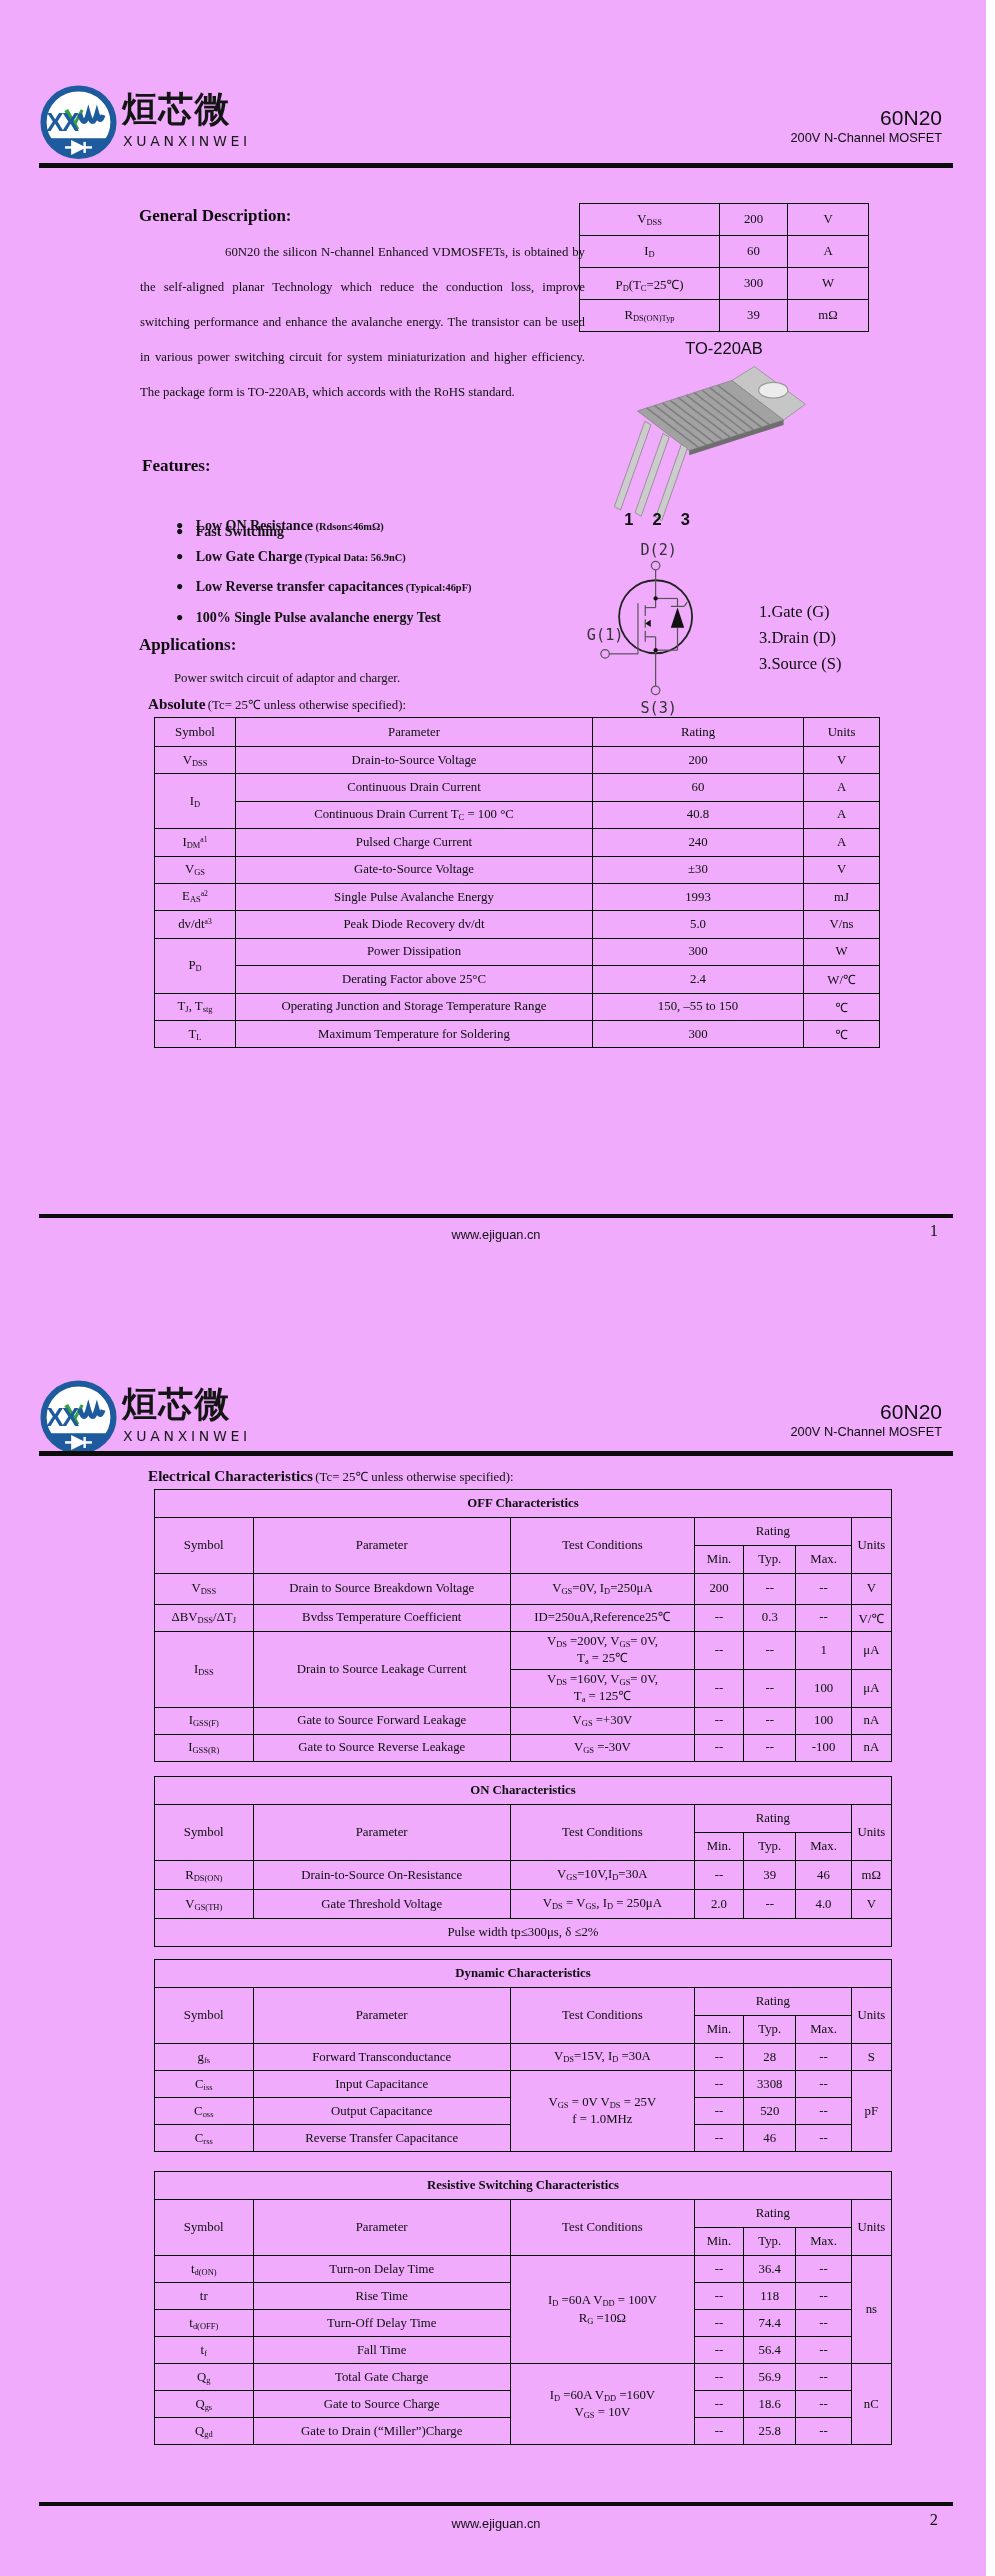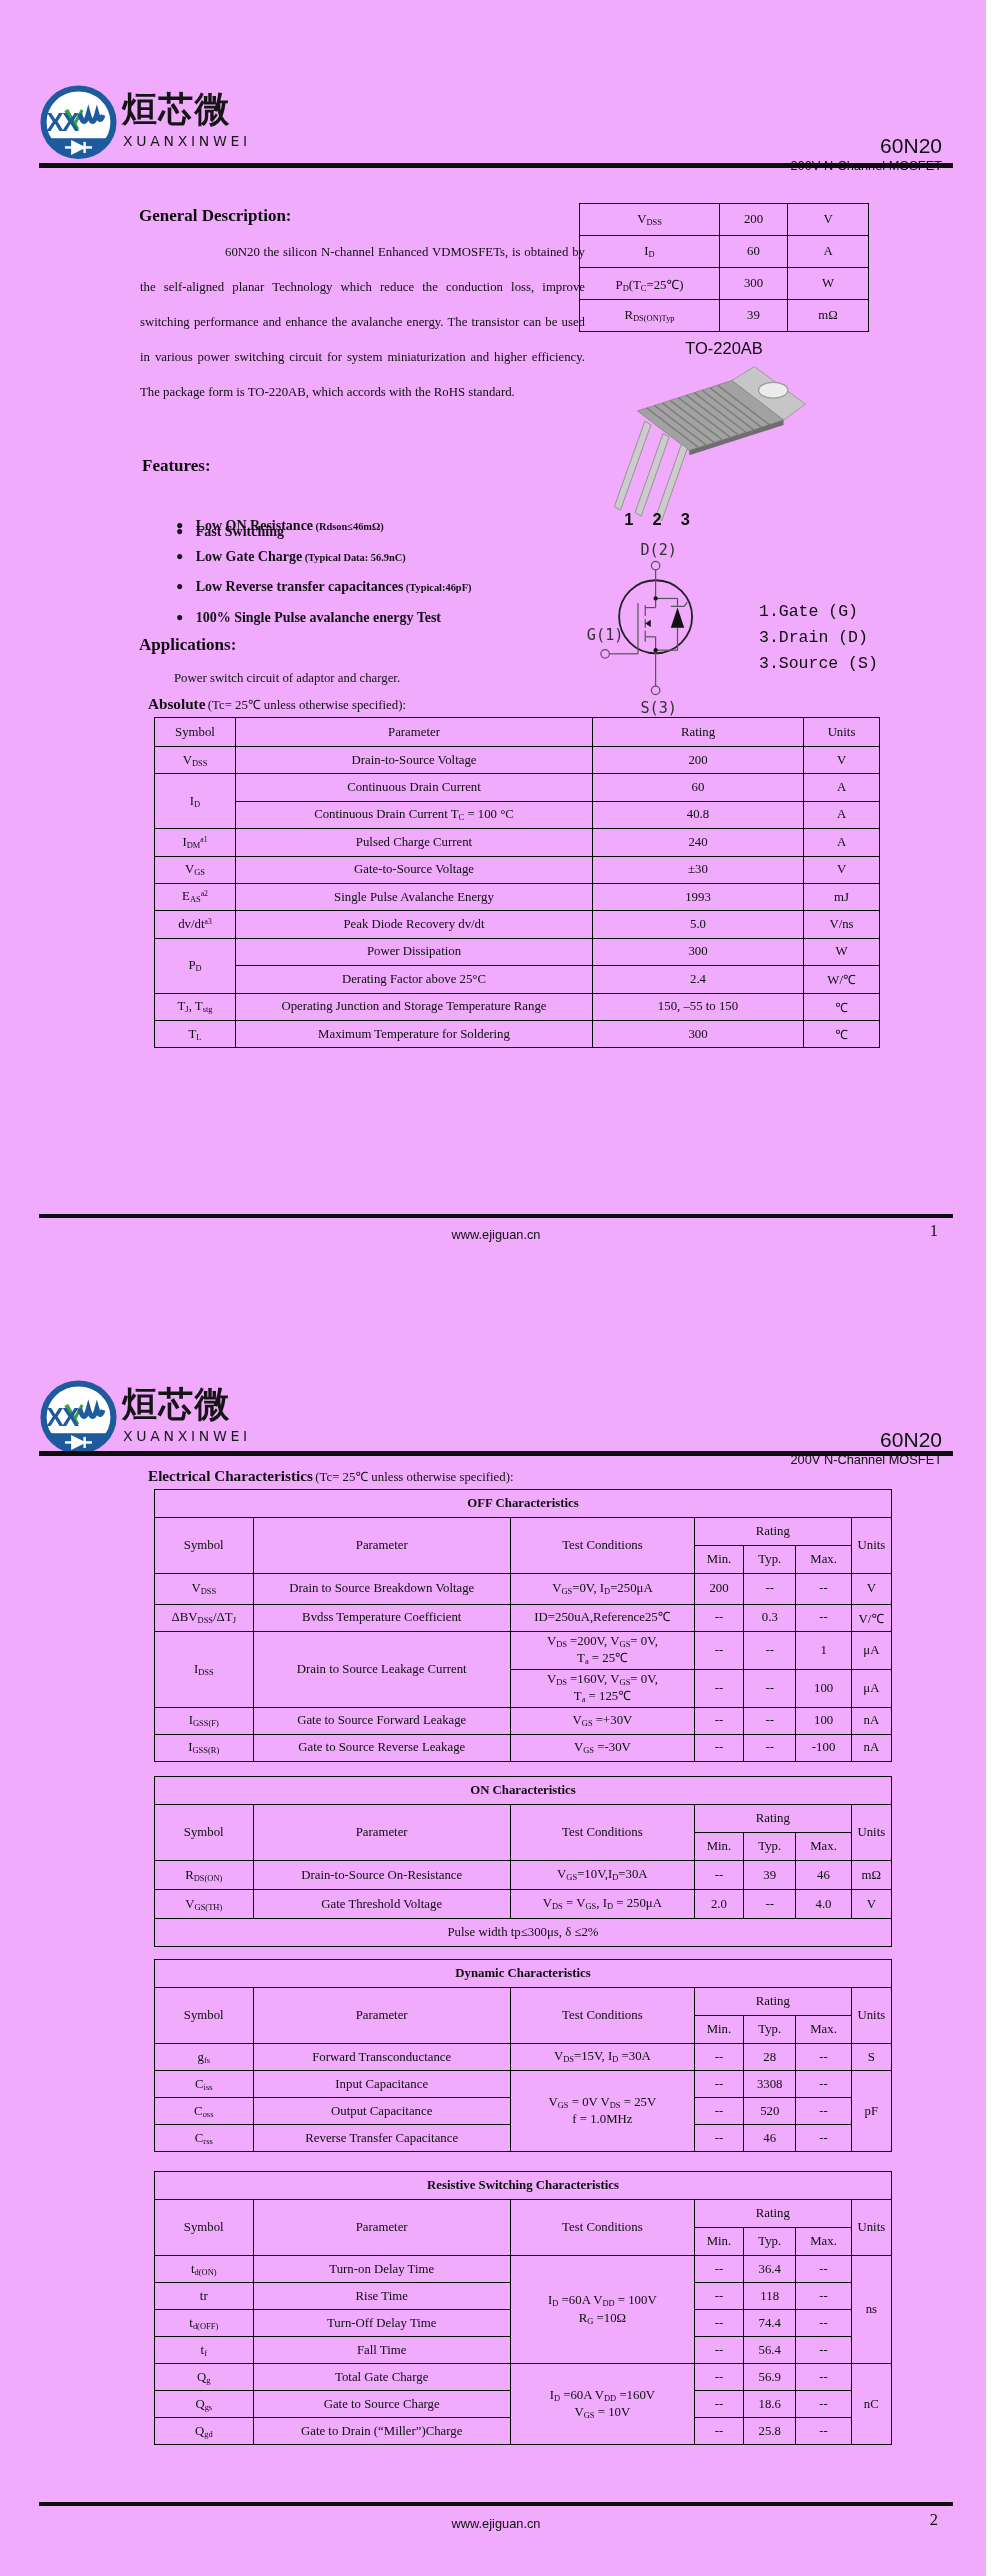--- a/index.html
+++ b/index.html
@@ -12,21 +12,21 @@
 
   
   .hdr-rule{position:absolute;left:39px;width:914px;height:4.9px;background:#0c0c0c;}
   .logo-wrap{position:absolute;left:38px;top:83px;width:207px;height:81px;}
   .logo-svg{position:absolute;left:0;top:0;}
   .brand-cn{position:absolute;left:84px;top:8.5px;font-family:"DejaVu Sans",sans-serif;
             font-weight:bold;font-size:35px;letter-spacing:1.2px;color:#141414;line-height:1;}
   .brand-en{position:absolute;left:85px;top:51px;font-family:"DejaVu Sans",sans-serif;
             font-size:14px;letter-spacing:3.7px;color:#1a1a1a;line-height:1;}
   .hdr-title{position:absolute;right:44px;top:107px;text-align:right;
-             font-family:"Liberation Sans",sans-serif;color:#0e0e0e;margin-top:28px;}
+             font-family:"Liberation Sans",sans-serif;color:#0e0e0e;}
   .hdr-prod{font-size:21px;line-height:22px;}
   .hdr-sub{font-size:12.8px;line-height:18.3px;}
 
   
   .h-big{font-weight:bold;font-size:17px;color:#0c0c0c;}
   .h-mix-b{font-weight:bold;font-size:15.2px;}
   .h-mix-r{font-size:12.8px;}
 
   
   .para{position:absolute;left:140px;top:235px;width:445px;font-size:12.8px;line-height:35px;
@@ -50,21 +50,21 @@
   .mini td{font-size:14.6px;}
   sub{font-size:66%;vertical-align:-18%;}
   sup{font-size:60%;vertical-align:48%;}
 
   
   .ft-rule{position:absolute;left:39px;width:914px;height:4.3px;background:#0c0c0c;}
   .ft-url{position:absolute;left:39px;width:914px;text-align:center;
           font-family:"Liberation Sans",sans-serif;font-size:12.8px;color:#101010;}
   .ft-num{position:absolute;right:48px;font-size:16.5px;color:#101010;}
 
-  .legend-line{font-family:Liberation Mono, monospace;font-size:16.5px;line-height:26px;
+  .legend-line{font-family:Liberation Serif, serif;font-size:16.5px;line-height:26px;
                color:#0d0d0d;white-space:nowrap;}
   .pkg-name{position:absolute;left:579px;top:339px;width:290px;text-align:center;
             font-family:"Liberation Sans",sans-serif;font-size:16.5px;color:#0d0d0d;}
 </style>
 </head>
 <body>
 
 <div id="doc">
 
   <div class="page" id="page1">

